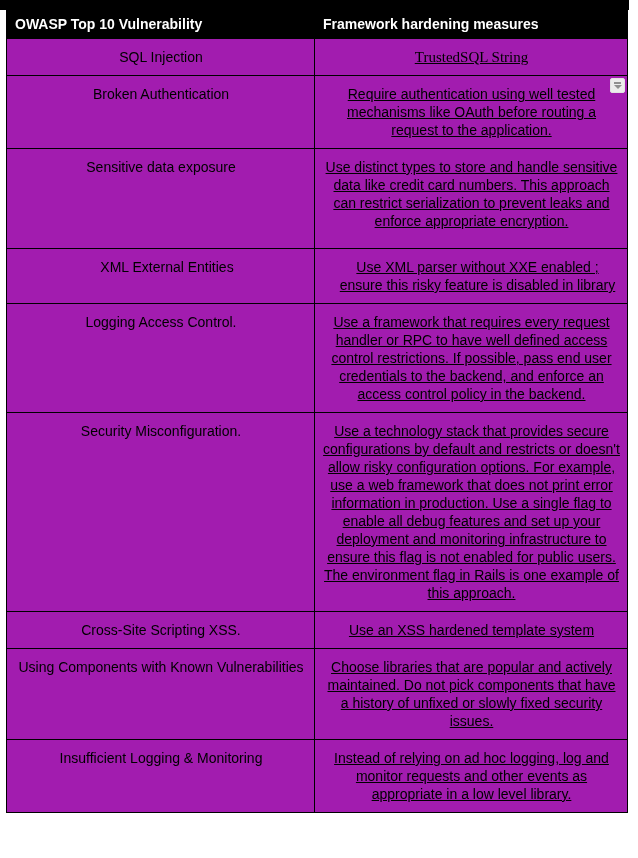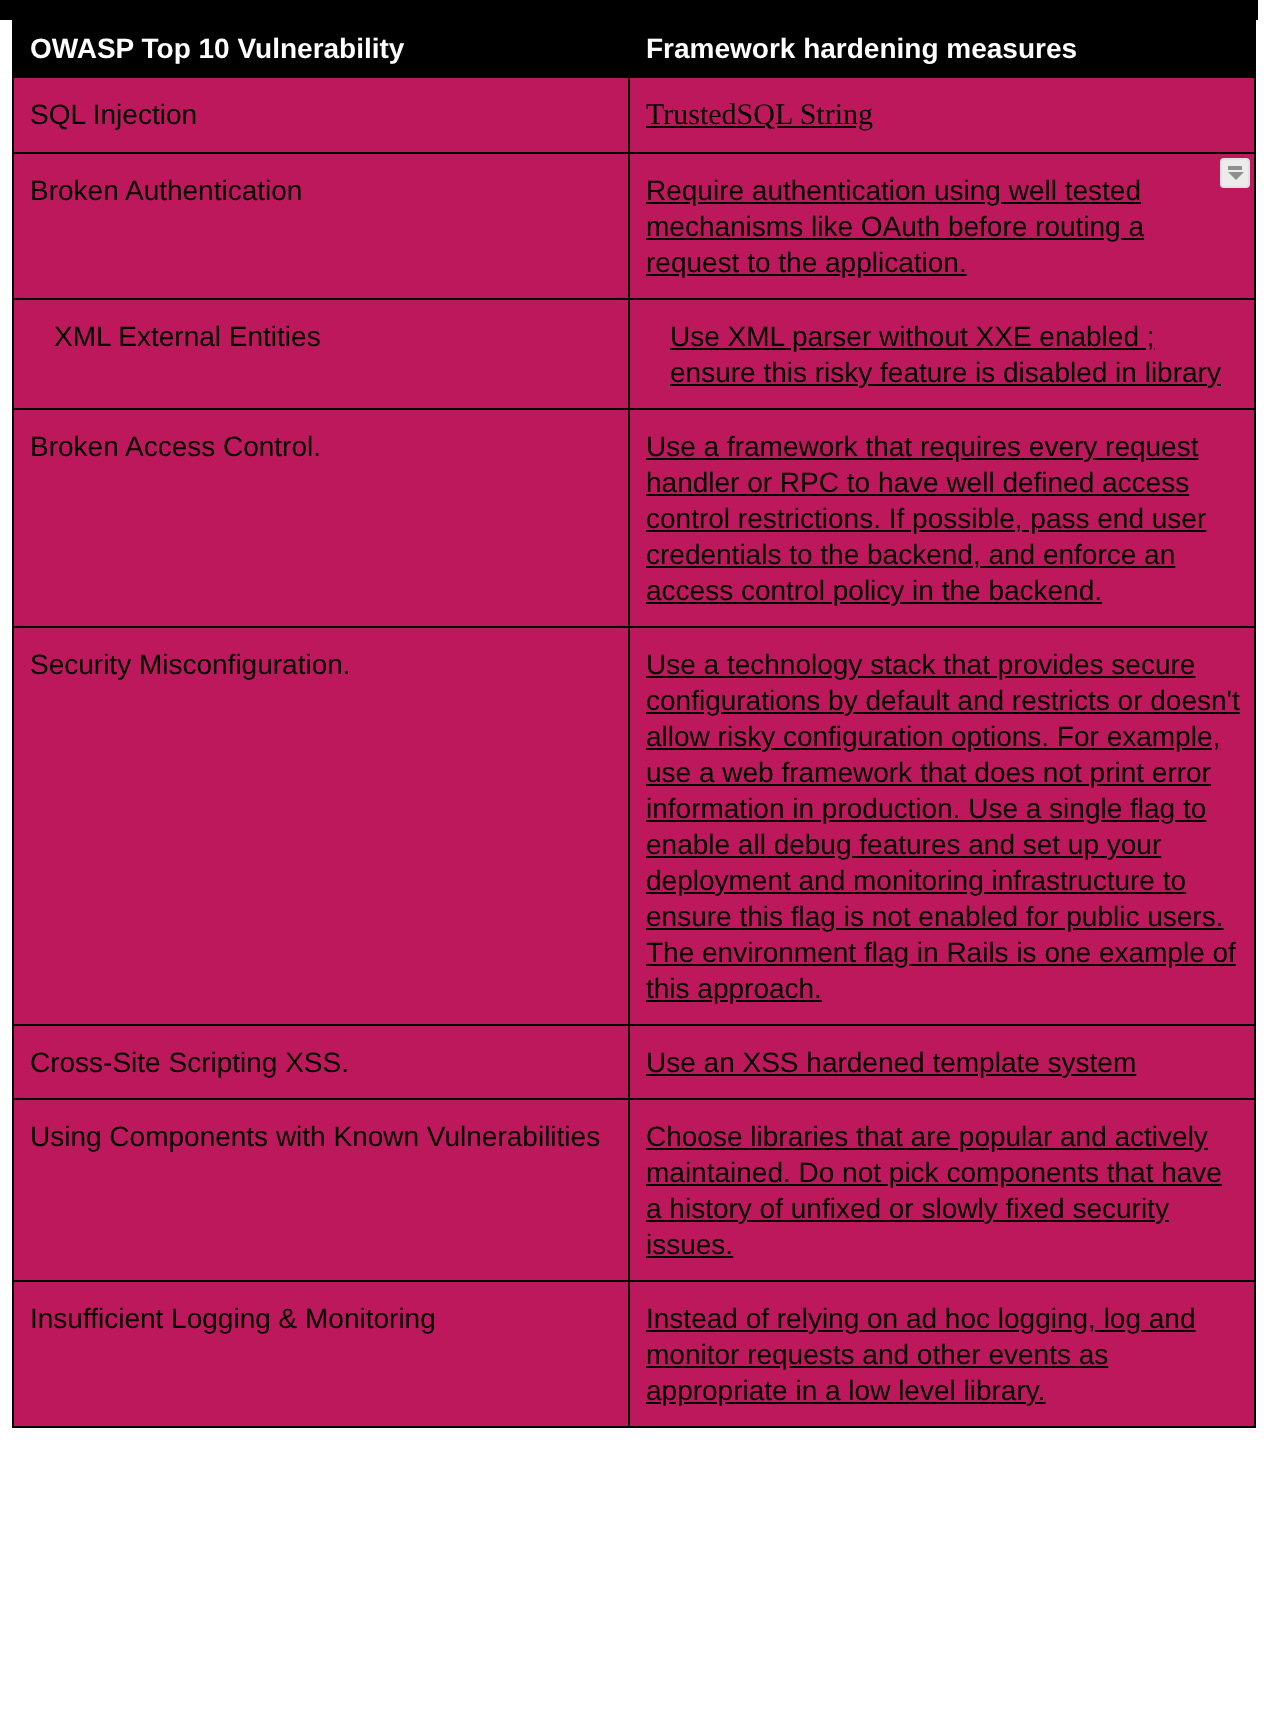--- a/index.html
+++ b/index.html
@@ -46,21 +46,22 @@
     font-weight: bold;
     height: 30px;
     padding: 0 8px;
     vertical-align: middle;
   }
   th.col-vuln { width: 308px; }
   table.owasp td {
     font-size: 14px;
     line-height: 18px;
     padding: 9px 7px 9px 8px;
-    background: #be185d;
+    background: #a21caf;
+    text-align: center;
   }
   .serif {
     font-family: "Liberation Serif", serif;
     font-size: 15px;
   }
   .measure-cell { position: relative; text-decoration: underline; }
   
   tr.r1  td { height: 30px; }
   tr.r2  td { height: 68px; }
   tr.r3  td { height: 100px; }
@@ -116,26 +117,30 @@
         <td class="vuln-cell"><span>SQL Injection</span></td>
         <td class="measure-cell"><span class="serif">TrustedSQL String</span></td>
       </tr>
       <tr class="r2">
         <td class="vuln-cell"><span>Broken Authentication</span></td>
         <td class="measure-cell"><span>Require authentication using well tested mechanisms like OAuth before routing a request to the application.</span><div class="marker">
             <span class="marker-bar"></span>
             <span class="marker-tri"></span>
           </div></td>
       </tr>
+      <tr class="r3">
+        <td class="vuln-cell"><span>Sensitive data exposure</span></td>
+        <td class="measure-cell"><span>Use distinct types to store and handle sensitive data like credit card numbers. This approach can restrict serialization to prevent leaks and enforce appropriate encryption.</span></td>
+      </tr>
       <tr class="r4">
         <td class="vuln-cell"><span>XML External Entities</span></td>
         <td class="measure-cell"><span>Use XML parser without XXE enabled ; ensure this risky feature is disabled in library</span></td>
       </tr>
       <tr class="r5">
-        <td class="vuln-cell"><span>Broken Access Control.</span></td>
+        <td class="vuln-cell"><span>Logging Access Control.</span></td>
         <td class="measure-cell"><span>Use a framework that requires every request handler or RPC to have well defined access control restrictions. If possible, pass end user credentials to the backend, and enforce an access control policy in the backend.</span></td>
       </tr>
       <tr class="r6">
         <td class="vuln-cell"><span>Security Misconfiguration.</span></td>
         <td class="measure-cell"><span>Use a technology stack that provides secure configurations by default and restricts or doesn't allow risky configuration options. For example, use a web framework that does not print error information in production. Use a single flag to enable all debug features and set up your deployment and monitoring infrastructure to ensure this flag is not enabled for public users. The environment flag in Rails is one example of this approach.</span></td>
       </tr>
       <tr class="r7">
         <td class="vuln-cell"><span>Cross-Site Scripting XSS.</span></td>
         <td class="measure-cell"><span>Use an XSS hardened template system</span></td>
       </tr>

